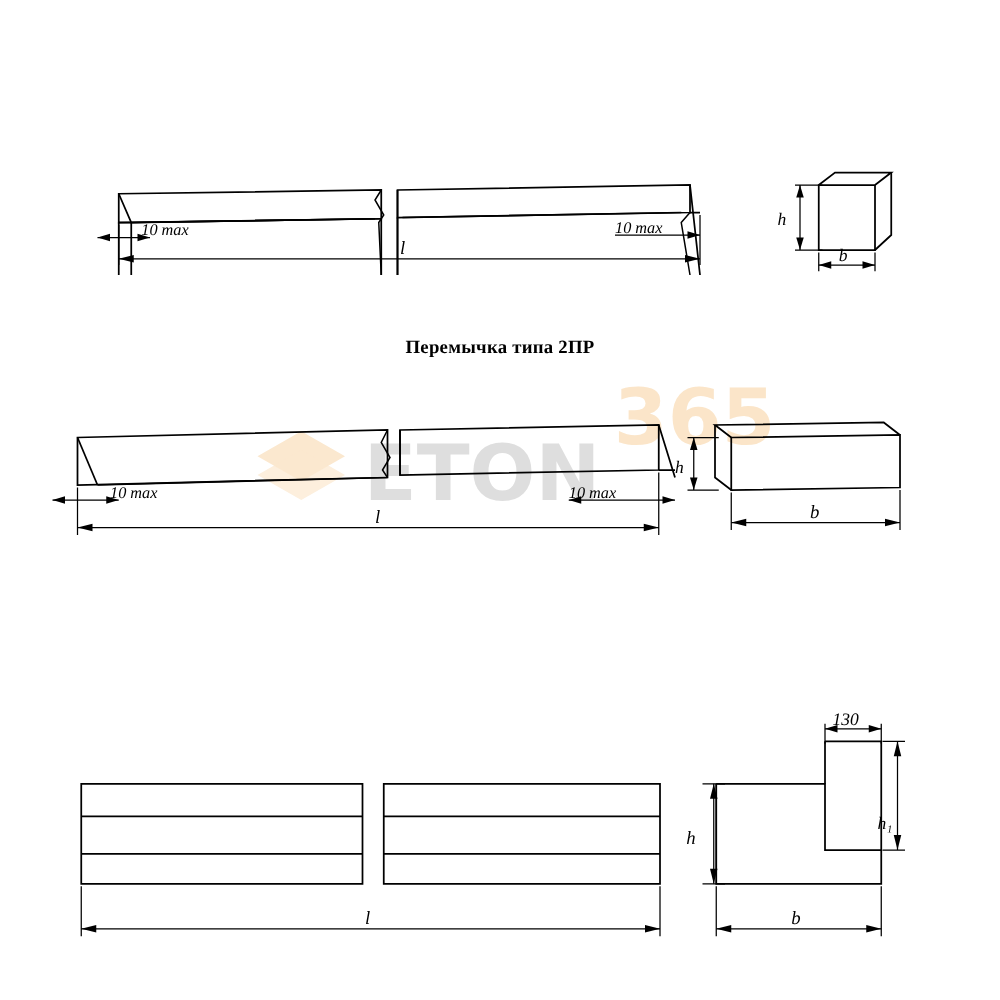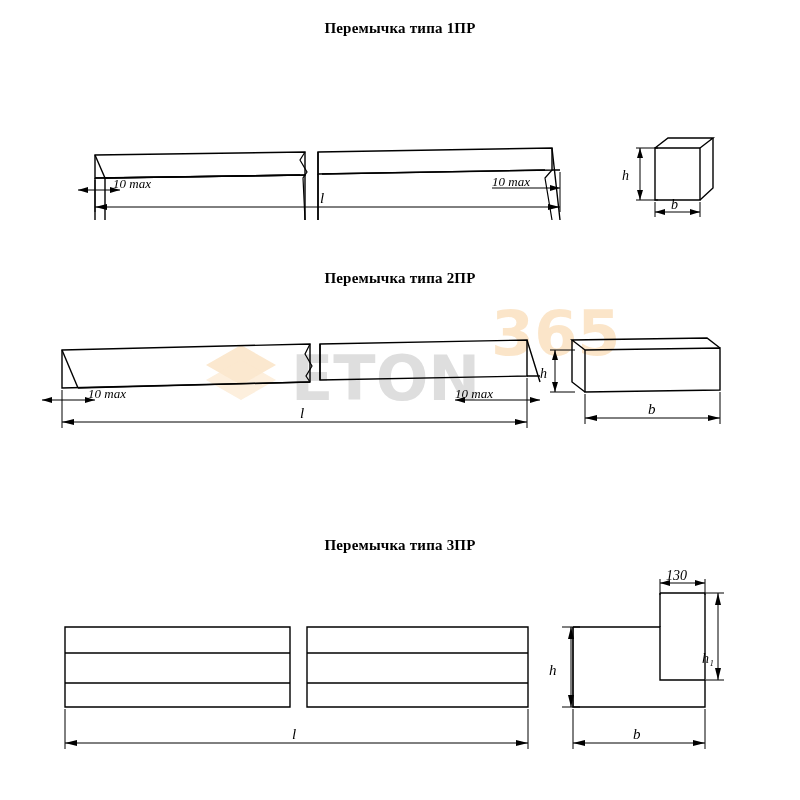--- a/index.html
+++ b/index.html
@@ -53,21 +53,20 @@
     <svg width="460" height="140" viewBox="0 0 460 140">
       <text class="wm-text" x="295" y="55" font-size="62" fill="#f0a23c" opacity="0.5">365</text>
       <g opacity="0.45">
         <polygon points="10,65 45,45 80,65 45,85" fill="#f0a23c"></polygon>
         <polygon points="10,80 45,60 80,80 45,100" fill="#f0a23c" opacity="0.7"></polygon>
       </g>
       <text class="wm-text" x="95" y="100" font-size="62" fill="#b9b9b9" opacity="0.85">ETON</text>
     </svg>
   </div>
 
-  <div class="title" style="top:20px;">Перемычка типа 1ПР</div>
 
   <div class="fig" style="left:0px;top:60px;">
     <svg width="800" height="160" viewBox="0 0 800 160">
       <g fill="none" stroke="#000" stroke-width="1.4">
 
         <path d="M95,95 L305,92 L305,115 L95,118 Z"></path>
         <path d="M95,95 L105,118 L305,115"></path>
         <path d="M95,118 L105,118"></path>
 
         <path d="M105,118 L105,160 M305,115 L305,160"></path>
@@ -189,21 +188,20 @@
         <path d="M585,108 L720,108"></path>
         <path d="M585,84 L585,114 M720,82 L720,114"></path>
       </g>
       <polygon points="585,108 597,105 597,111" fill="#000"></polygon>
       <polygon points="720,108 708,105 708,111" fill="#000"></polygon>
       <text x="648" y="104" font-size="15" font-style="italic" font-family="Liberation Serif, serif">b</text>
     </svg>
   </div>
 
 
-  <div class="title" style="top:537px;">Перемычка типа 3ПР</div>
 
   <div class="fig" style="left:0px;top:575px;">
     <svg width="800" height="215" viewBox="0 0 800 215">
       <g fill="none" stroke="#000" stroke-width="1.4">
 
         <path d="M65,52 L290,52 L290,132 L65,132 Z"></path>
         <path d="M65,78 L290,78"></path>
         <path d="M65,108 L290,108"></path>
 
         <path d="M307,52 L528,52 L528,132 L307,132 Z"></path>

